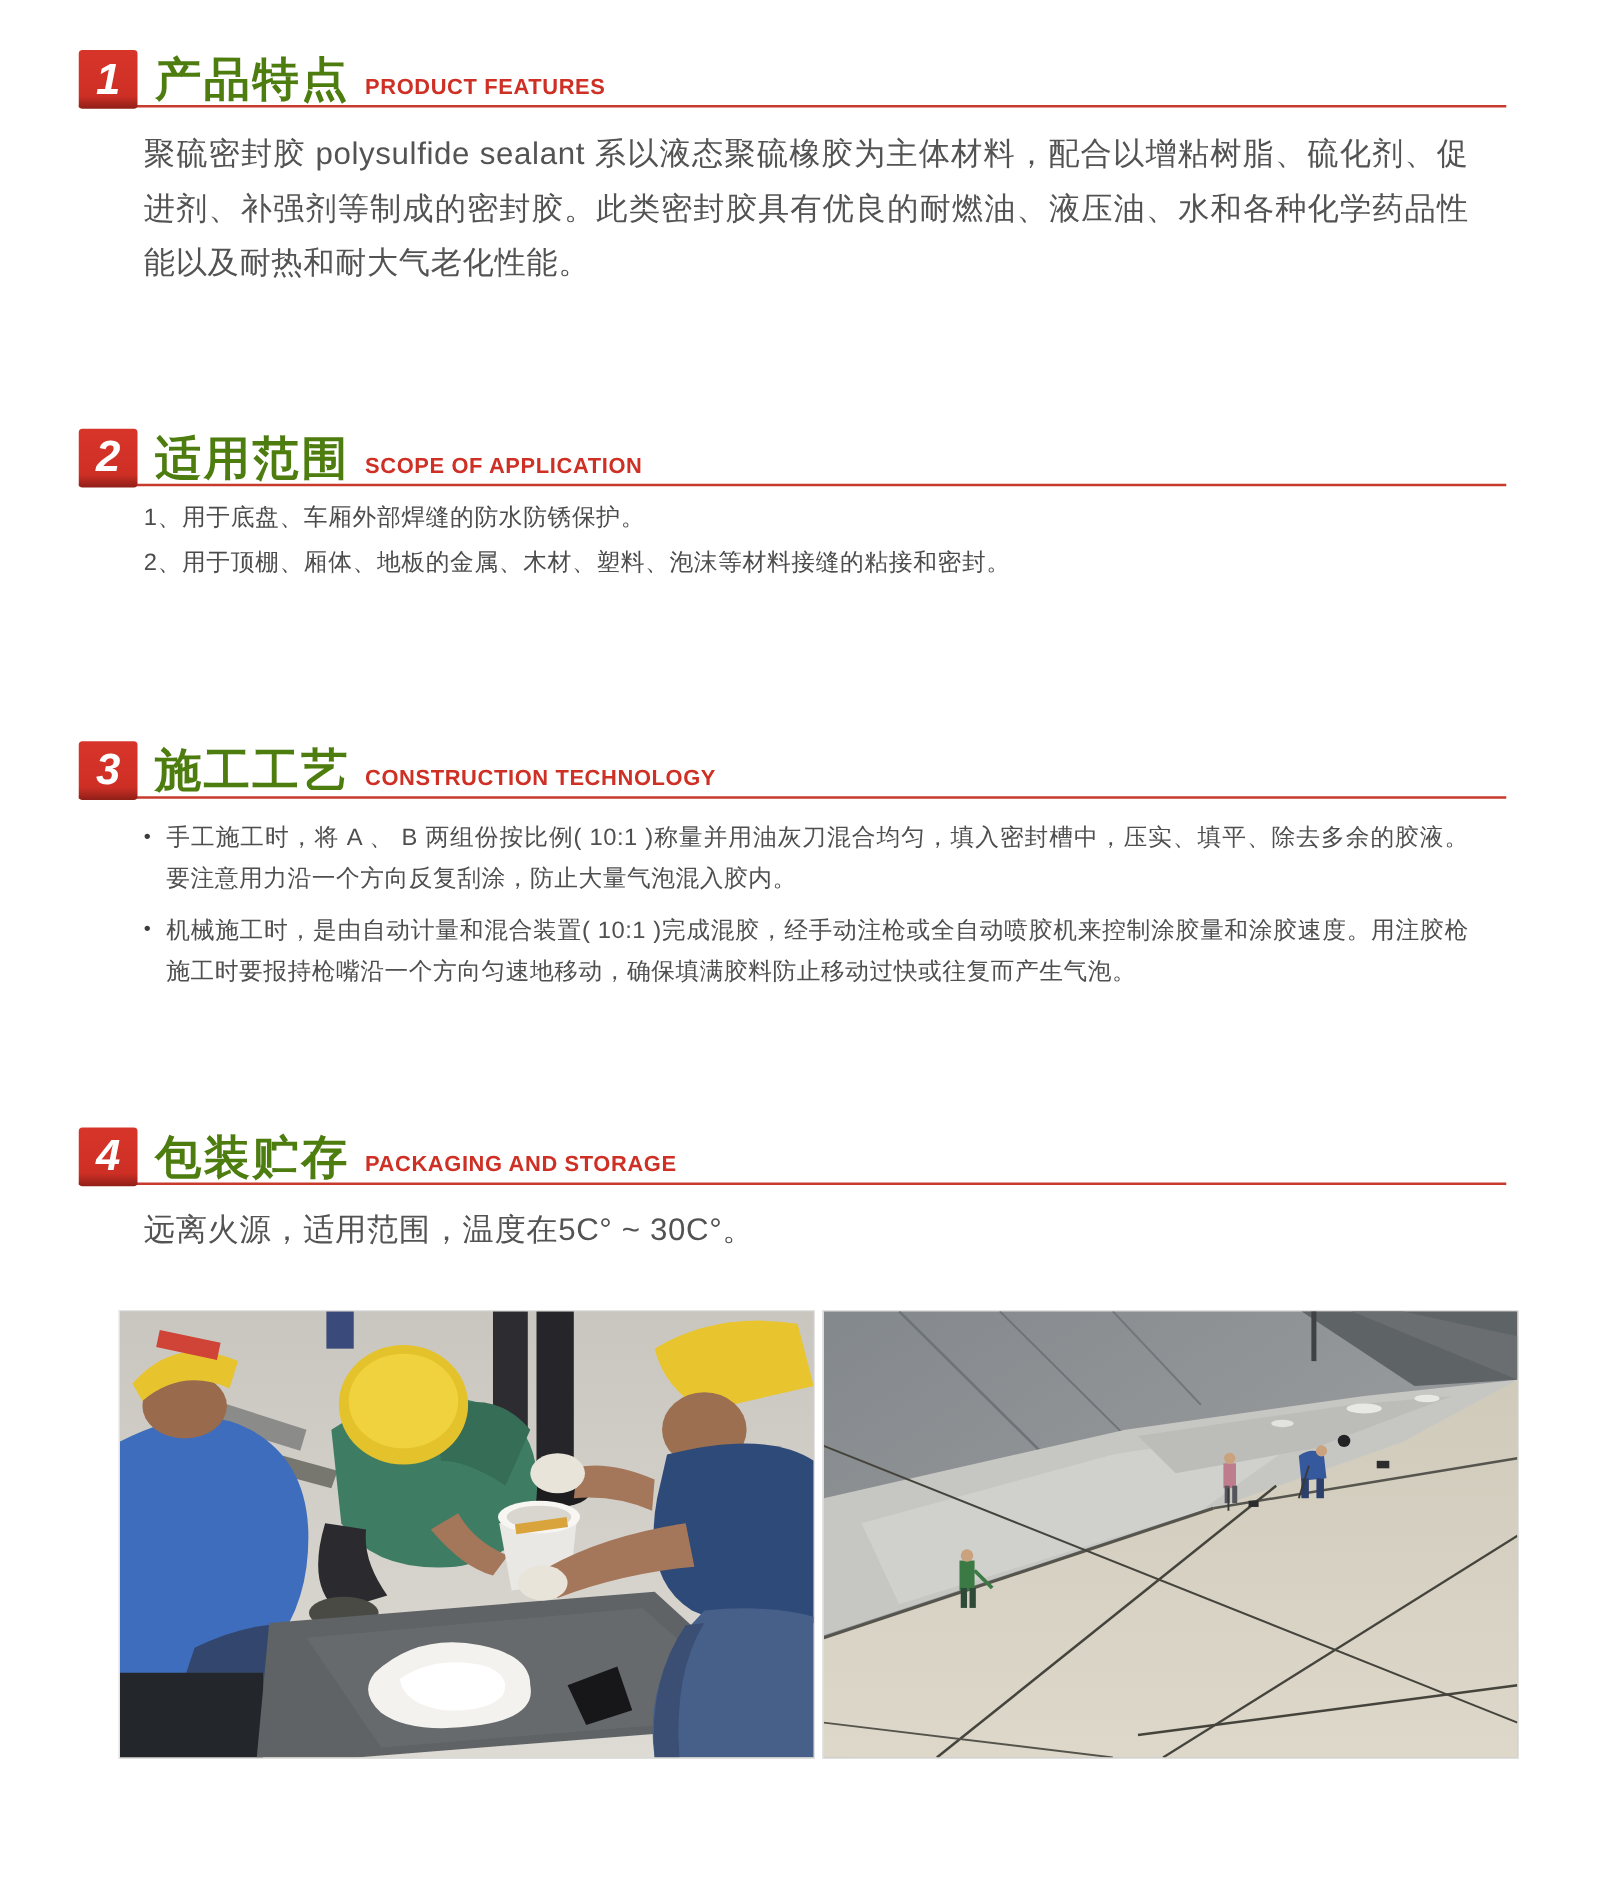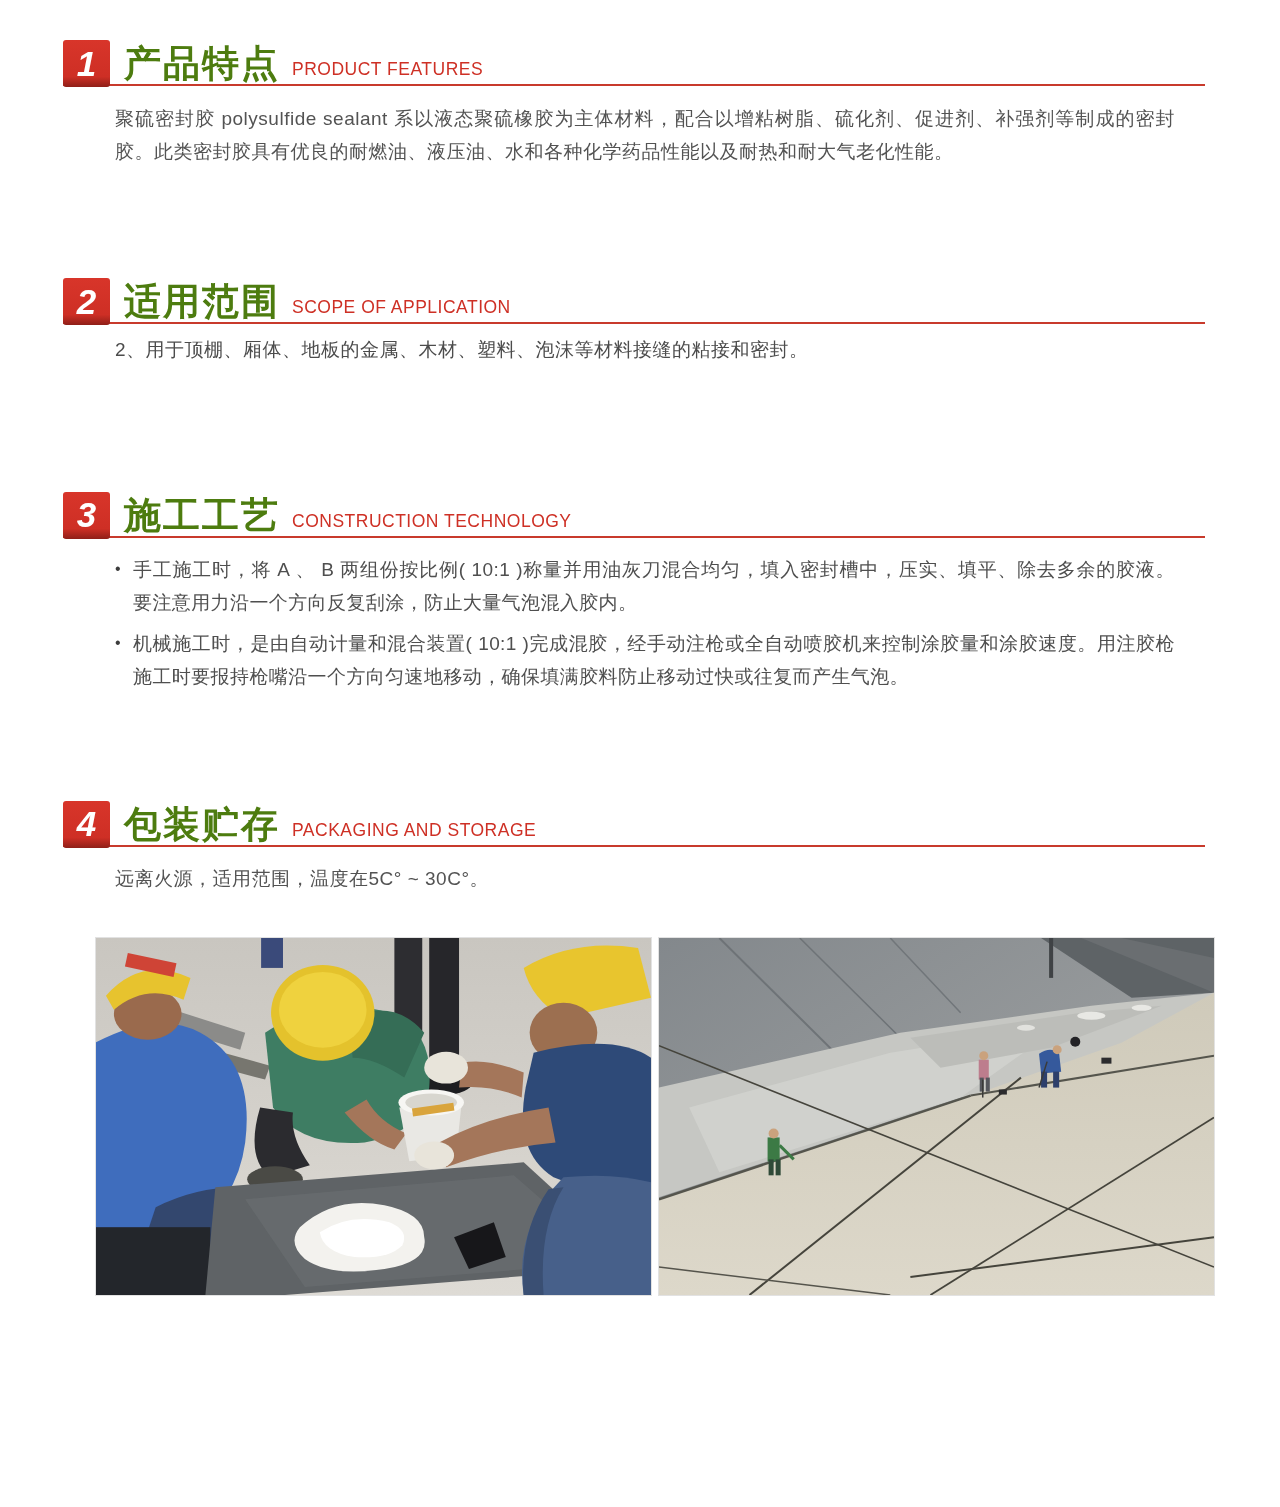--- a/index.html
+++ b/index.html
@@ -33,31 +33,31 @@
   }
   .zh-title {
     color:#4d7c0f;
     font-size:37px; font-weight:700;
     letter-spacing:2px;
     margin-left:14px;
     line-height:1.08;
   }
   .en-title {
     color:#ce3025;
-    font-size:17.5px; font-weight:400;
+    font-size:17.5px; font-weight:700;
     letter-spacing:0.5px;
     margin-left:12px;
     margin-bottom:4px;
     white-space:nowrap;
   }
 
   
   .sec-body { padding-left:52px; padding-right:30px; width:1142px; }
   .para {
-    font-size:19px; line-height:1.74; color:#535353;
+    font-size:25px; line-height:1.74; color:#535353;
     letter-spacing:0.5px;
     text-align:justify;
   }
   .lead {
     font-size:19px; line-height:1.74; color:#333333;
     font-weight:700; letter-spacing:0.6px;
     text-align:justify;
   }
   .apply-list { list-style:none; }
   .apply-list li {
@@ -119,20 +119,21 @@
   </section>
 
   <section class="sec sec2">
     <div class="sec-header">
       <div class="num-badge">2</div>
       <h2 class="zh-title">适用范围</h2>
       <span class="en-title">SCOPE OF APPLICATION</span>
     </div>
     <div class="sec-body">
       <ul class="apply-list">
+        <li>1、用于底盘、车厢外部焊缝的防水防锈保护。</li>
         <li>2、用于顶棚、厢体、地板的金属、木材、塑料、泡沫等材料接缝的粘接和密封。</li>
       </ul>
     </div>
   </section>
 
   <section class="sec sec3">
     <div class="sec-header">
       <div class="num-badge">3</div>
       <h2 class="zh-title">施工工艺</h2>
       <span class="en-title">CONSTRUCTION TECHNOLOGY</span>

